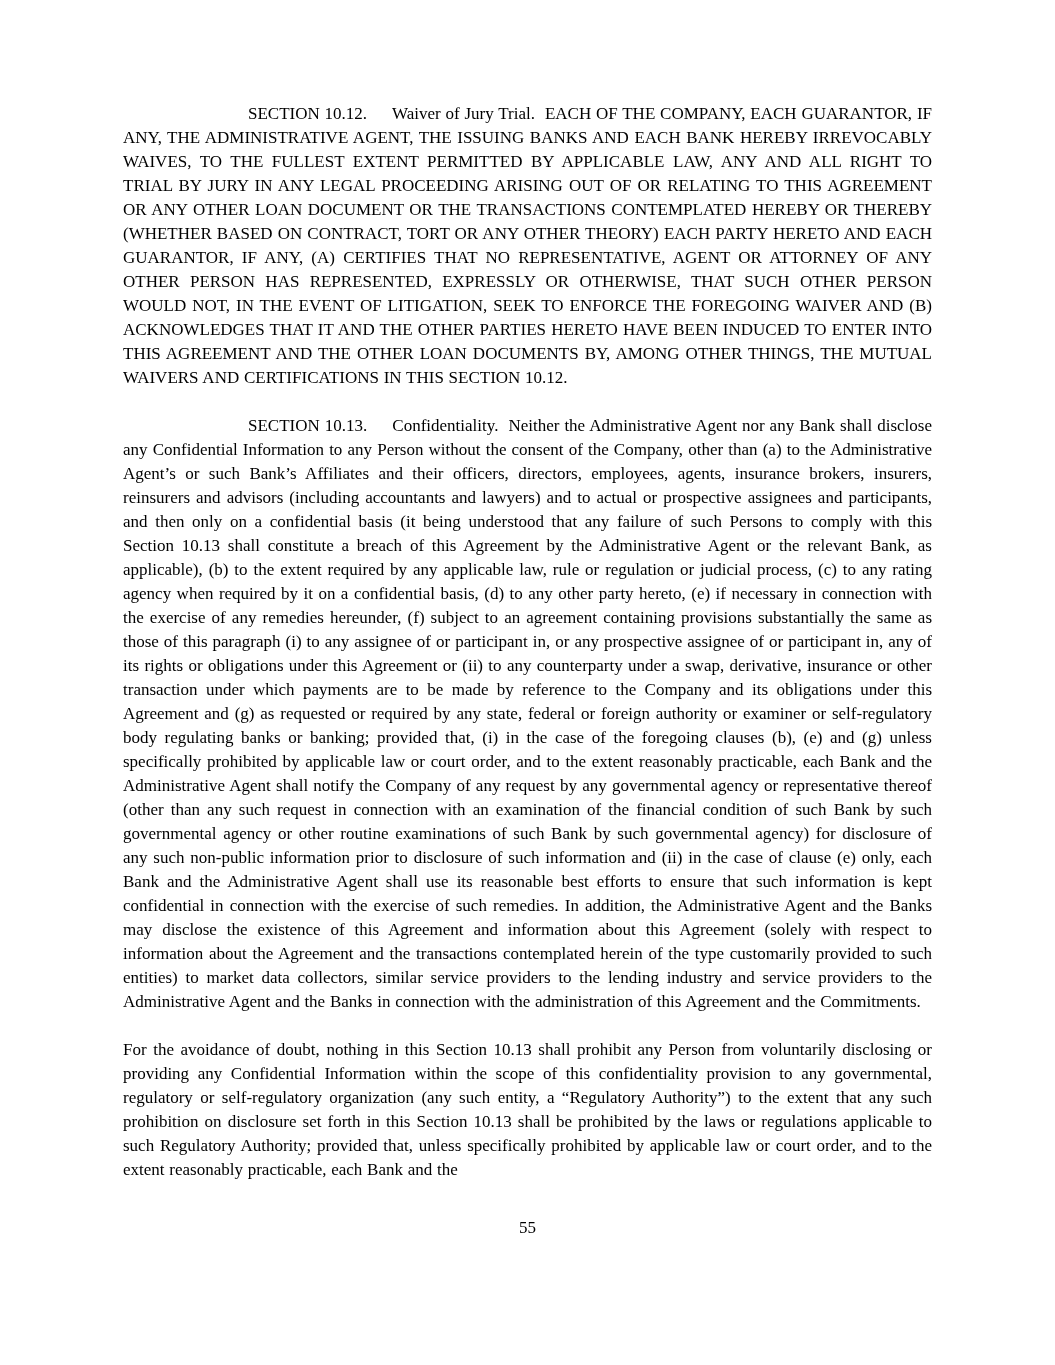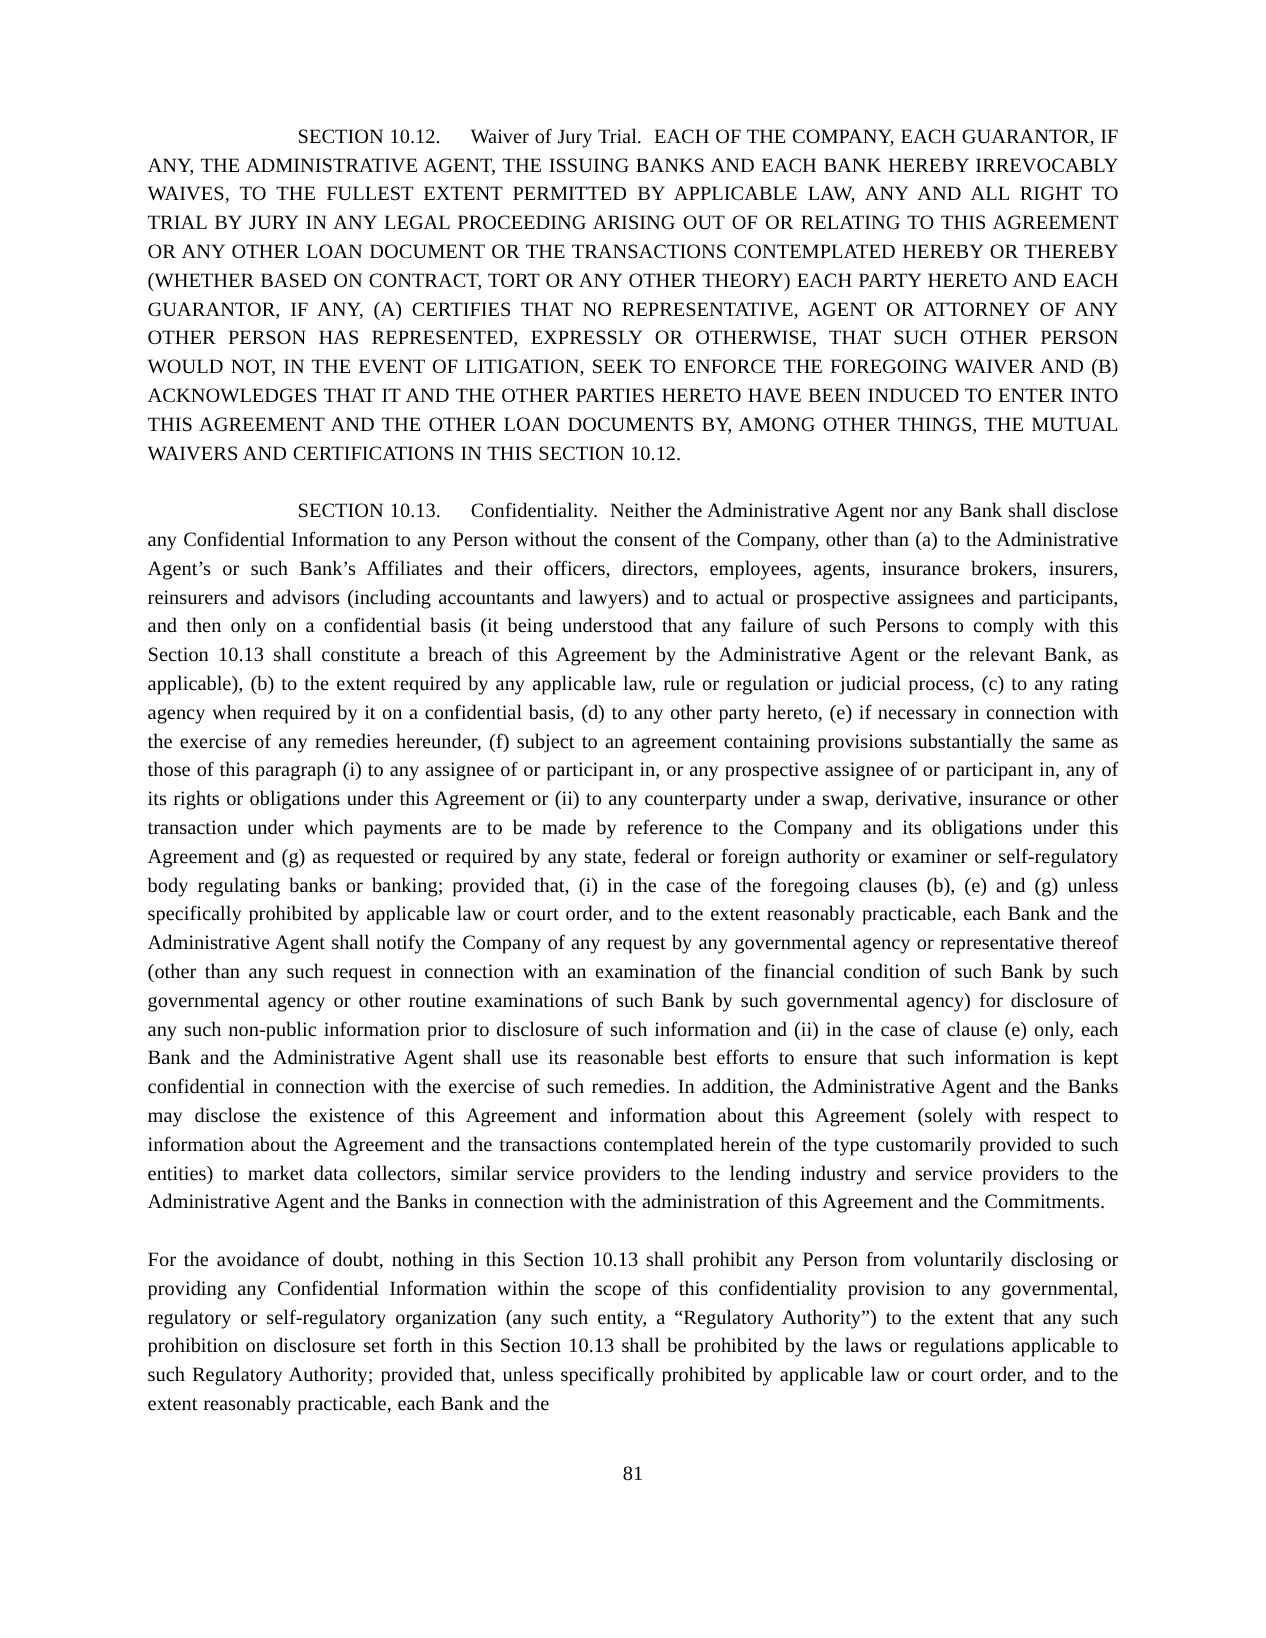--- a/index.html
+++ b/index.html
@@ -51,16 +51,16 @@
 
 <div class="page">
 
   <p class="para indented"><span class="section-label">SECTION 10.12.</span><span class="underline">Waiver of Jury Trial</span><span class="title-period">.</span><span>EACH OF THE COMPANY, EACH GUARANTOR, IF ANY, THE ADMINISTRATIVE AGENT, THE ISSUING BANKS AND EACH BANK HEREBY IRREVOCABLY WAIVES, TO THE FULLEST EXTENT PERMITTED BY APPLICABLE LAW, ANY AND ALL RIGHT TO TRIAL BY JURY IN ANY LEGAL PROCEEDING ARISING OUT OF OR RELATING TO THIS AGREEMENT OR ANY OTHER LOAN DOCUMENT OR THE TRANSACTIONS CONTEMPLATED HEREBY OR THEREBY (WHETHER BASED ON CONTRACT, TORT OR ANY OTHER THEORY) EACH PARTY HERETO AND EACH GUARANTOR, IF ANY, (A) CERTIFIES THAT NO REPRESENTATIVE, AGENT OR ATTORNEY OF ANY OTHER PERSON HAS REPRESENTED, EXPRESSLY OR OTHERWISE, THAT SUCH OTHER PERSON WOULD NOT, IN THE EVENT OF LITIGATION, SEEK TO ENFORCE THE FOREGOING WAIVER AND (B) ACKNOWLEDGES THAT IT AND THE OTHER PARTIES HERETO HAVE BEEN INDUCED TO ENTER INTO THIS AGREEMENT AND THE OTHER LOAN DOCUMENTS BY, AMONG OTHER THINGS, THE MUTUAL WAIVERS AND CERTIFICATIONS IN THIS SECTION 10.12.</span></p>
 
   <p class="para indented"><span class="section-label">SECTION 10.13.</span><span class="underline">Confidentiality</span><span class="title-period">.</span><span>Neither the Administrative Agent nor any Bank shall disclose any Confidential Information to any Person without the consent of the Company, other than (a) to the Administrative Agent’s or such Bank’s Affiliates and their officers, directors, employees, agents, insurance brokers, insurers, reinsurers and advisors (including accountants and lawyers) and to actual or prospective assignees and participants, and then only on a confidential basis (it being understood that any failure of such Persons to comply with this Section 10.13 shall constitute a breach of this Agreement by the Administrative Agent or the relevant Bank, as applicable), (b) to the extent required by any applicable law, rule or regulation or judicial process, (c) to any rating agency when required by it on a confidential basis, (d) to any other party hereto, (e) if necessary in connection with the exercise of any remedies hereunder, (f) subject to an agreement containing provisions substantially the same as those of this paragraph (i) to any assignee of or participant in, or any prospective assignee of or participant in, any of its rights or obligations under this Agreement or (ii) to any counterparty under a swap, derivative, insurance or other transaction under which payments are to be made by reference to the Company and its obligations under this Agreement and (g) as requested or required by any state, federal or foreign authority or examiner or self-regulatory body regulating banks or banking; </span><span class="underline">provided</span><span> that, (i) in the case of the foregoing clauses (b), (e) and (g) unless specifically prohibited by applicable law or court order, and to the extent reasonably practicable, each Bank and the Administrative Agent shall notify the Company of any request by any governmental agency or representative thereof (other than any such request in connection with an examination of the financial condition of such Bank by such governmental agency or other routine examinations of such Bank by such governmental agency) for disclosure of any such non-public information prior to disclosure of such information and (ii) in the case of clause (e) only, each Bank and the Administrative Agent shall use its reasonable best efforts to ensure that such information is kept confidential in connection with the exercise of such remedies.  In addition, the Administrative Agent and the Banks may disclose the existence of this Agreement and information about this Agreement (solely with respect to information about the Agreement and the transactions contemplated herein of the type customarily provided to such entities) to market data collectors, similar service providers to the lending industry and service providers to the Administrative Agent and the Banks in connection with the administration of this Agreement and the Commitments.</span></p>
 
   <p class="para"><span>For the avoidance of doubt, nothing in this Section 10.13 shall prohibit any Person from voluntarily disclosing or providing any Confidential Information within the scope of this confidentiality provision to any governmental, regulatory or self-regulatory organization (any such entity, a “Regulatory Authority”) to the extent that any such prohibition on disclosure set forth in this Section 10.13 shall be prohibited by the laws or regulations applicable to such Regulatory Authority; provided that, unless specifically prohibited by applicable law or court order, and to the extent reasonably practicable, each Bank and the</span></p>
 
   <div class="page-footer">
-    <span>81</span>
+    <span>55</span>
   </div>
 
 </div>
 
 </body></html>

